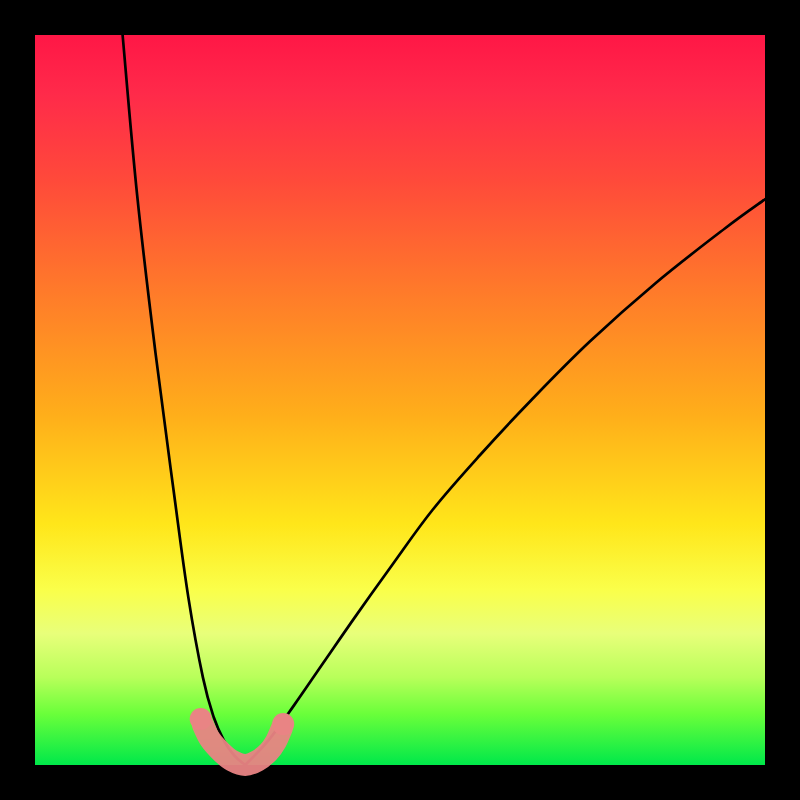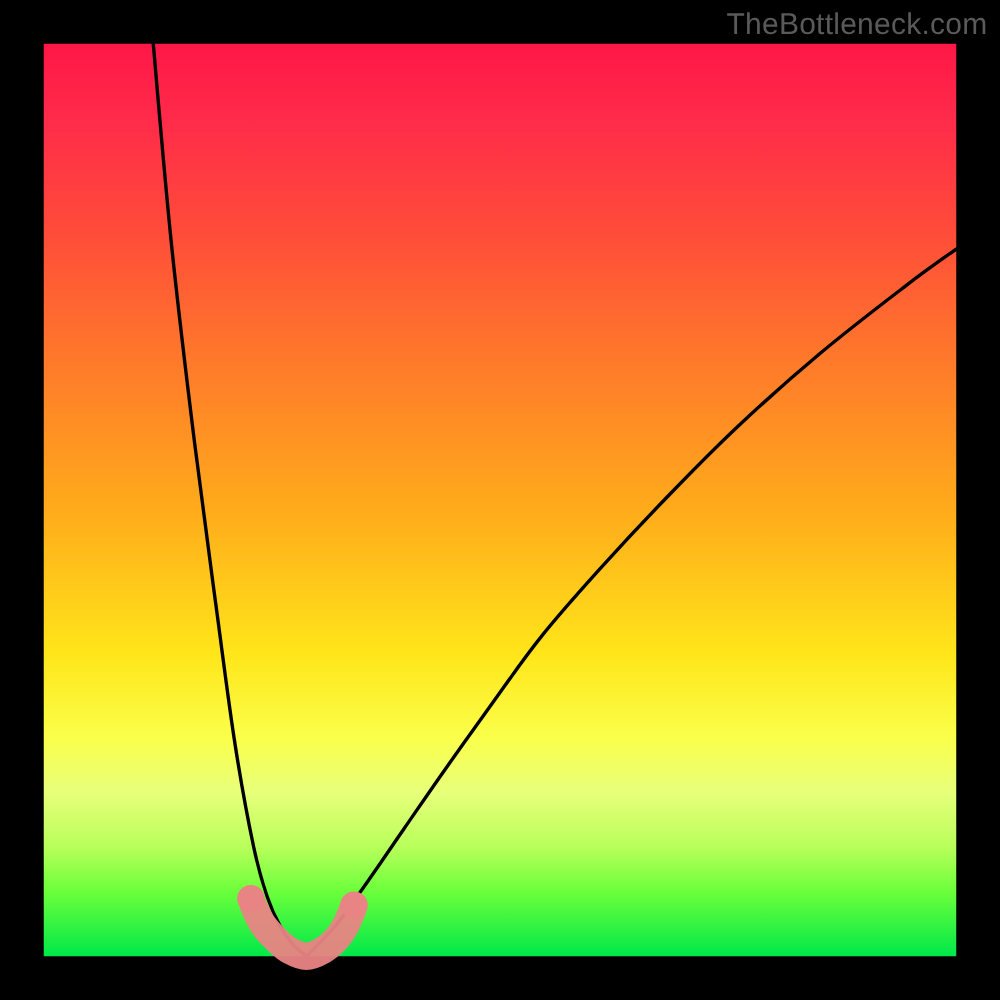--- a/index.html
+++ b/index.html
@@ -60,21 +60,20 @@
     z-index: 10;
     pointer-events: none;
   }
 </style>
 </head>
 <body>
 
 <div class="frame">
   <div class="plot-area"></div>
 
-  <div class="watermark">TheBottleneck.com</div>
 
   <svg class="curves" viewBox="0 0 800 800">
     <g id="curve-group">
         <path d="M 122.6 35 C 125.228 63.908, 131.28699999999998 138.441, 137.2 195.6 C 143.113 252.759, 148.88 299.333, 155.45 352.55 C 162.01999999999998 405.767, 167.78699999999998 447.231, 173.7 491.25 C 179.613 535.269, 183.04399999999998 563.5930000000001, 188.29999999999998 597.1 C 193.55599999999998 630.607, 198.30100000000002 655.7189999999999, 202.9 677.4 C 207.499 699.081, 210.0394 706.1182000000001, 213.85 717.5500000000001 C 217.6606 728.9818, 220.39079999999998 734.0772, 224.07 740.91 C 227.7492 747.7428, 230.4794 751.1738, 234.29000000000002 755.51 C 238.10060000000004 759.8462, 243.26900000000003 763.2918, 245.24000000000004 765" fill="none" stroke="#000000" stroke-width="2.7" stroke-linecap="round"></path>
         <path d="M 245.24000000000004 765 C 249.44480000000004 760.5323999999999, 259.79620000000006 750.9548, 268.6 740.18 C 277.4038 729.4051999999999, 284.29499999999996 719.0684, 294.15 705.14 C 304.005 691.2116, 312.18100000000004 678.9621999999999, 323.35 662.8 C 334.519 646.6378, 343.717 633.089, 356.2 615.35 C 368.683 597.611, 378.90299999999996 583.303, 392.7 564.25 C 406.497 545.197, 417.082 529.21, 432.85 509.5 C 448.61800000000005 489.78999999999996, 462.561 474.4599999999999, 480.3 454.74999999999994 C 498.03900000000004 435.03999999999996, 511.6900000000001 420.36699999999996, 531.4000000000001 400 C 551.1100000000001 379.63300000000004, 567.462 362.624, 589.8 341.6 C 612.1379999999999 320.576, 631.191 303.567, 655.5 283.2 C 679.809 262.83299999999997, 705.1399999999999 243.561, 724.8499999999999 228.45000000000002 C 744.56 213.33900000000003, 757.773 204.50599999999997, 765 199.24999999999997" fill="none" stroke="#000000" stroke-width="2.7" stroke-linecap="round"></path>
       </g>
     <g id="marker-group">
         <path d="M 202.9 724.8499999999999 C 204.214 727.478, 206.915 734.5881999999999, 210.2 739.4499999999999 C 213.48499999999999 744.3118, 217.208 748.0494, 221.15 751.86 C 225.092 755.6706, 227.7638 758.2548, 232.10000000000002 760.62 C 236.43620000000004 762.9852, 240.64100000000005 765, 245.24000000000004 765 C 249.83900000000003 765, 253.44519999999997 762.9852, 257.65 760.62 C 261.85479999999995 758.2548, 265.315 755.2764, 268.6 751.86 C 271.88500000000005 748.4436000000001, 273.53479999999996 745.8448, 275.9 741.64 C 278.2652 737.4352, 280.6888 730.8652, 281.74 728.5" fill="none" stroke="#e98484" stroke-width="22" stroke-linecap="round" stroke-linejoin="round" opacity="0.95"></path>
         <circle cx="200.70999999999998" cy="719.01" r="11" fill="#e98484"></circle>
         <circle cx="283.20000000000005" cy="724.12" r="11" fill="#e98484"></circle>

